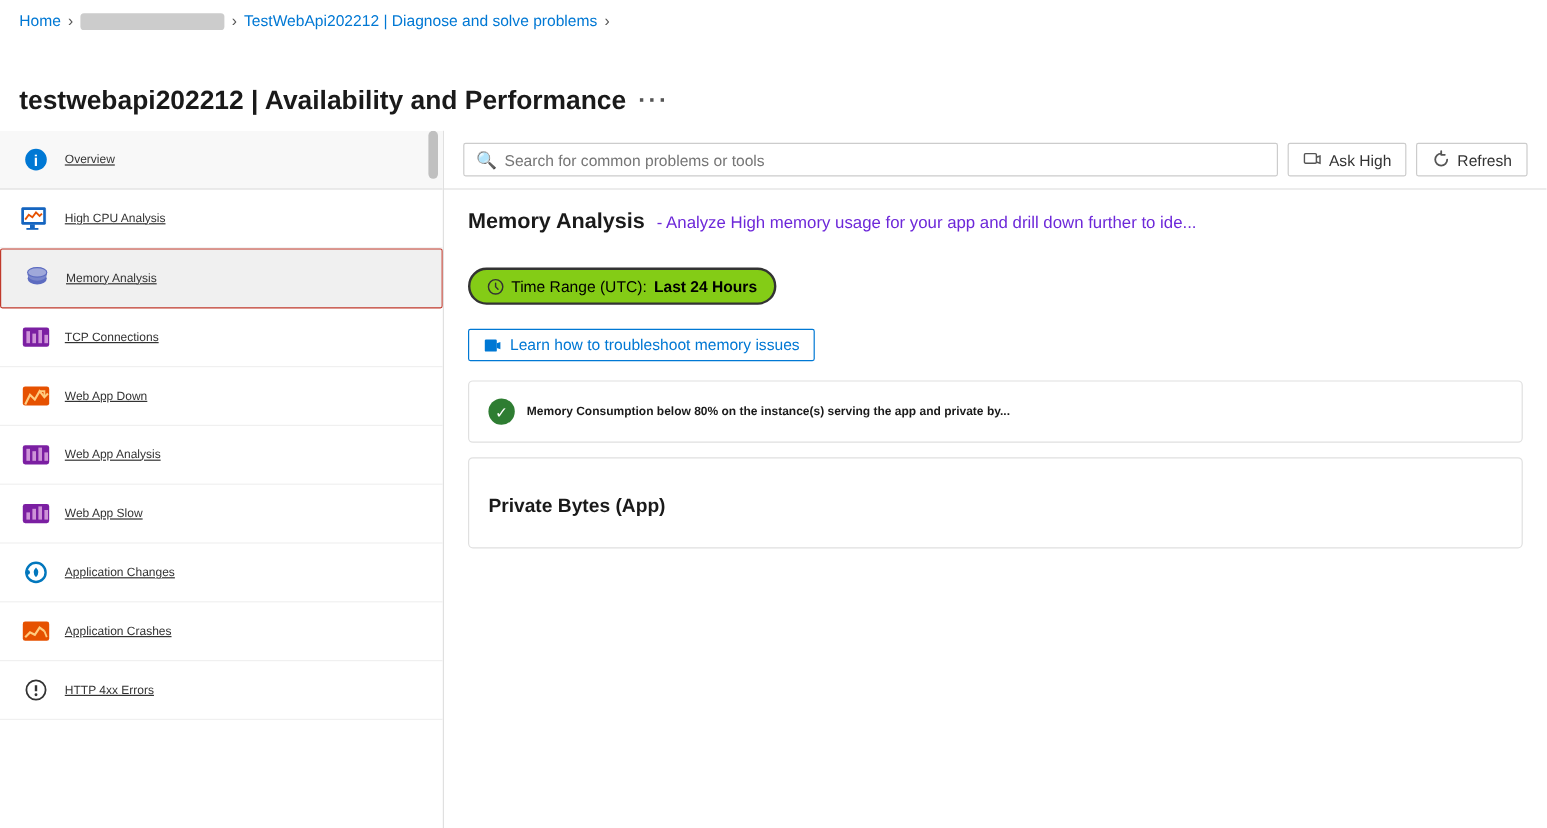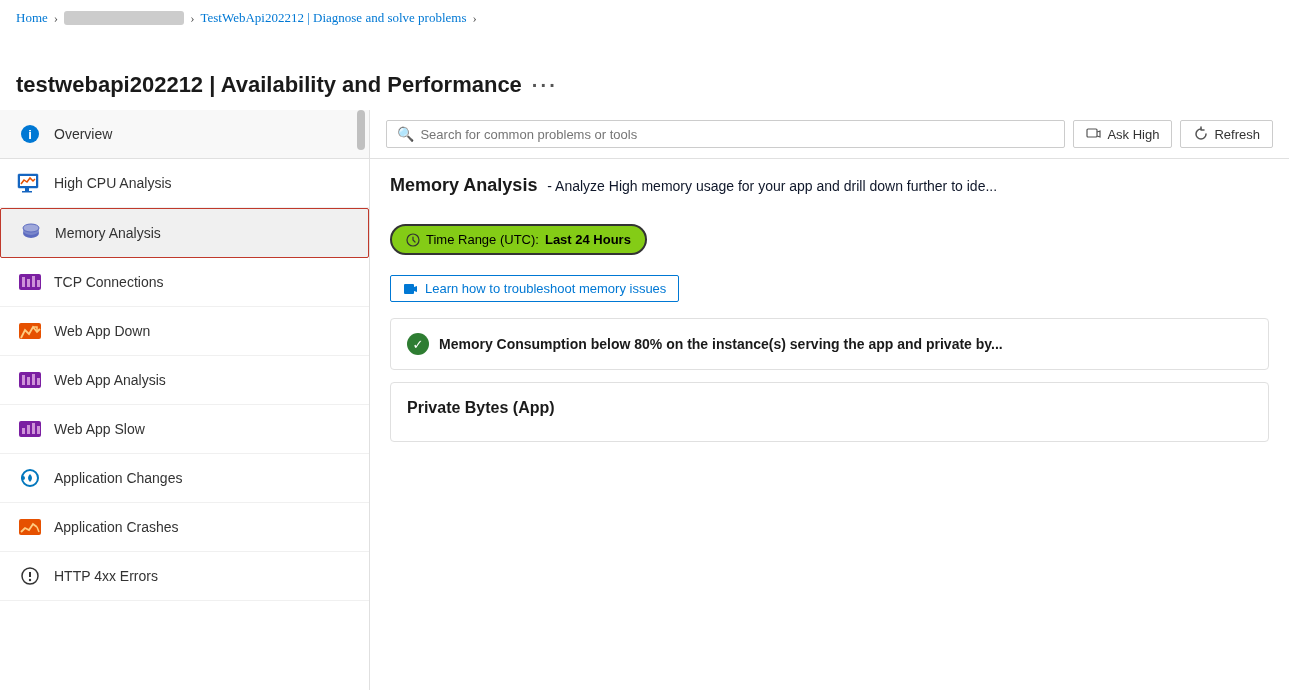--- a/index.html
+++ b/index.html
@@ -2,21 +2,21 @@
 <html><head>
   <meta charset="utf-8">
   <style>
     * { box-sizing: border-box; margin: 0; padding: 0; }
     body { font-family: 'Segoe UI', sans-serif; font-size: 14px; color: #333; background: #fff; overflow: hidden; }
 
     
     .breadcrumb {
       display: flex; align-items: center; gap: 6px;
       padding: 10px 16px 4px 16px;
-      font-size: 13px; color: #0078d4; font-family: Liberation Serif, serif;
+      font-size: 13px; color: #0078d4;
     }
     .breadcrumb span { color: #555; }
     .breadcrumb a { color: #0078d4; text-decoration: none; }
     .breadcrumb .blurred { background: #ccc; border-radius: 3px; color: transparent; width: 120px; height: 14px; display: inline-block; vertical-align: middle; }
 
     
     .page-title {
       display: flex; align-items: center; gap: 10px;
       padding: 6px 16px 12px 16px;
       font-size: 22px; font-weight: 600; color: #1a1a1a; margin-top: 36px;
@@ -51,21 +51,21 @@
       background: #f0f0f0;
       border: 1.5px solid #c0392b;
       border-radius: 2px;
     }
     .sidebar-item.overview {
       background: #f8f8f8;
       border-bottom: 1px solid #e0e0e0;
     }
 
     .sidebar-item .item-label {
-      font-size: 14px; color: #333;
+      font-size: 10px; color: #333; text-decoration: underline;
     }
 
     
     .icon {
       width: 28px; height: 28px;
       display: flex; align-items: center; justify-content: center;
       flex-shrink: 0;
       font-size: 18px;
     }
 
@@ -114,21 +114,21 @@
 
     
     .content-body { padding: 16px 20px; }
 
     .section-title {
       font-size: 18px; font-weight: 600; color: #1a1a1a;
       margin-bottom: 4px;
       display: inline;
     }
     .section-desc {
-      font-size: 14px; color: #0f172a;
+      font-size: 14px; color: #6d28d9;
       display: inline;
       margin-left: 6px;
     }
 
     .time-range-btn {
       display: inline-flex; align-items: center; gap: 6px;
       border: 2px solid #333;
       border-radius: 20px;
       padding: 6px 14px;
       font-size: 13px;
@@ -163,33 +163,34 @@
     .check-circle {
       width: 22px; height: 22px;
       border-radius: 50%;
       background: #2e7d32;
       display: flex; align-items: center; justify-content: center;
       color: #fff;
       font-size: 13px;
       flex-shrink: 0;
     }
     .status-text {
-      font-size: 14px; font-weight: 600; color: #1a1a1a;
+      font-size: 10px; font-weight: 600; color: #1a1a1a;
     }
 
     
     .private-bytes-card {
       border: 1px solid #e0e0e0;
       border-radius: 4px;
       padding: 16px;
       margin-bottom: 12px;
     }
     .private-bytes-title {
       font-size: 16px; font-weight: 700; color: #1a1a1a;
       margin-bottom: 8px;
+      margin-top: 16px;
     }
     .private-bytes-desc {
       font-size: 13px; color: #666;
       line-height: 1.5;
     }
 
     
     svg { display: inline-block; vertical-align: middle; }
   </style>
 </head>

